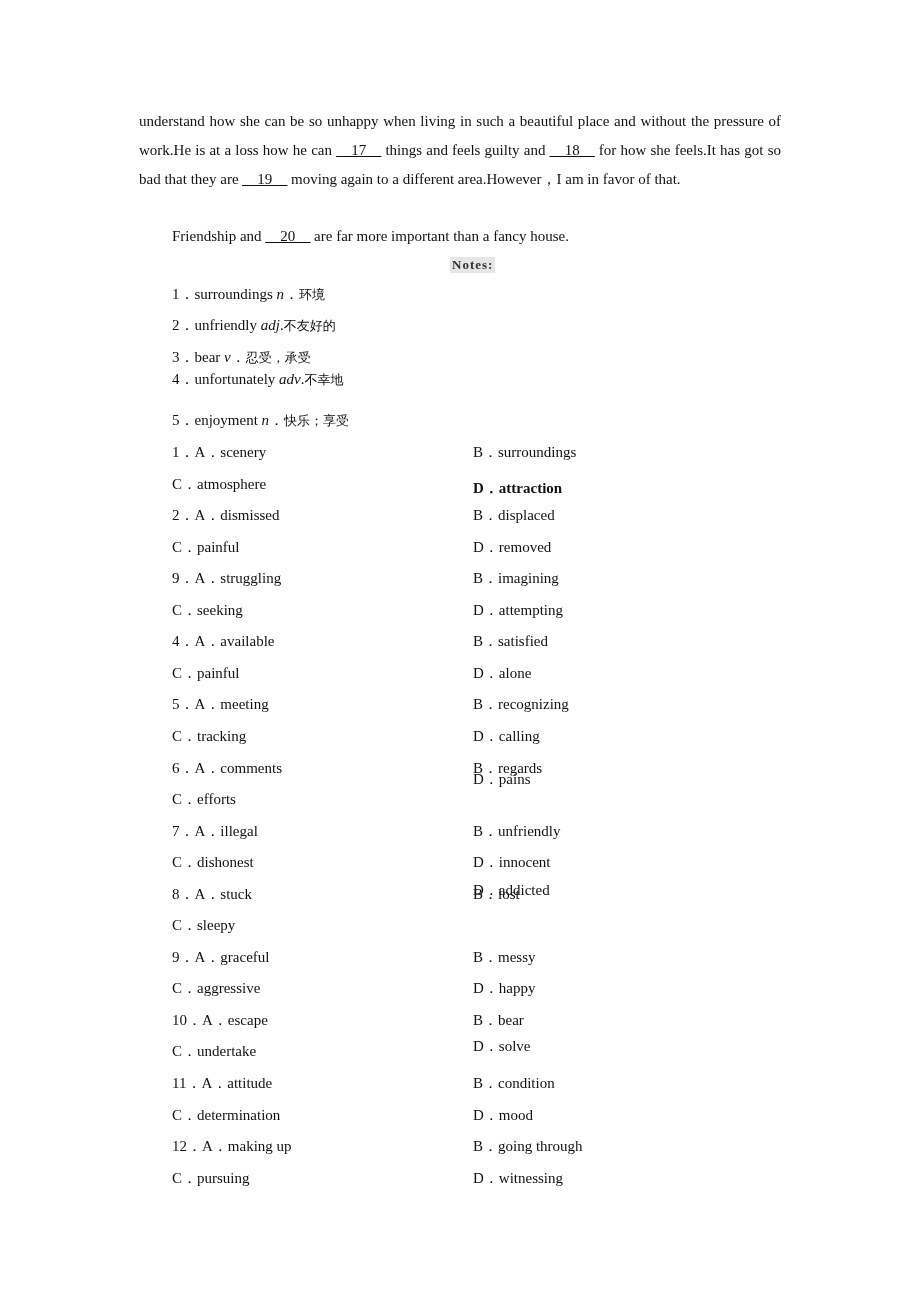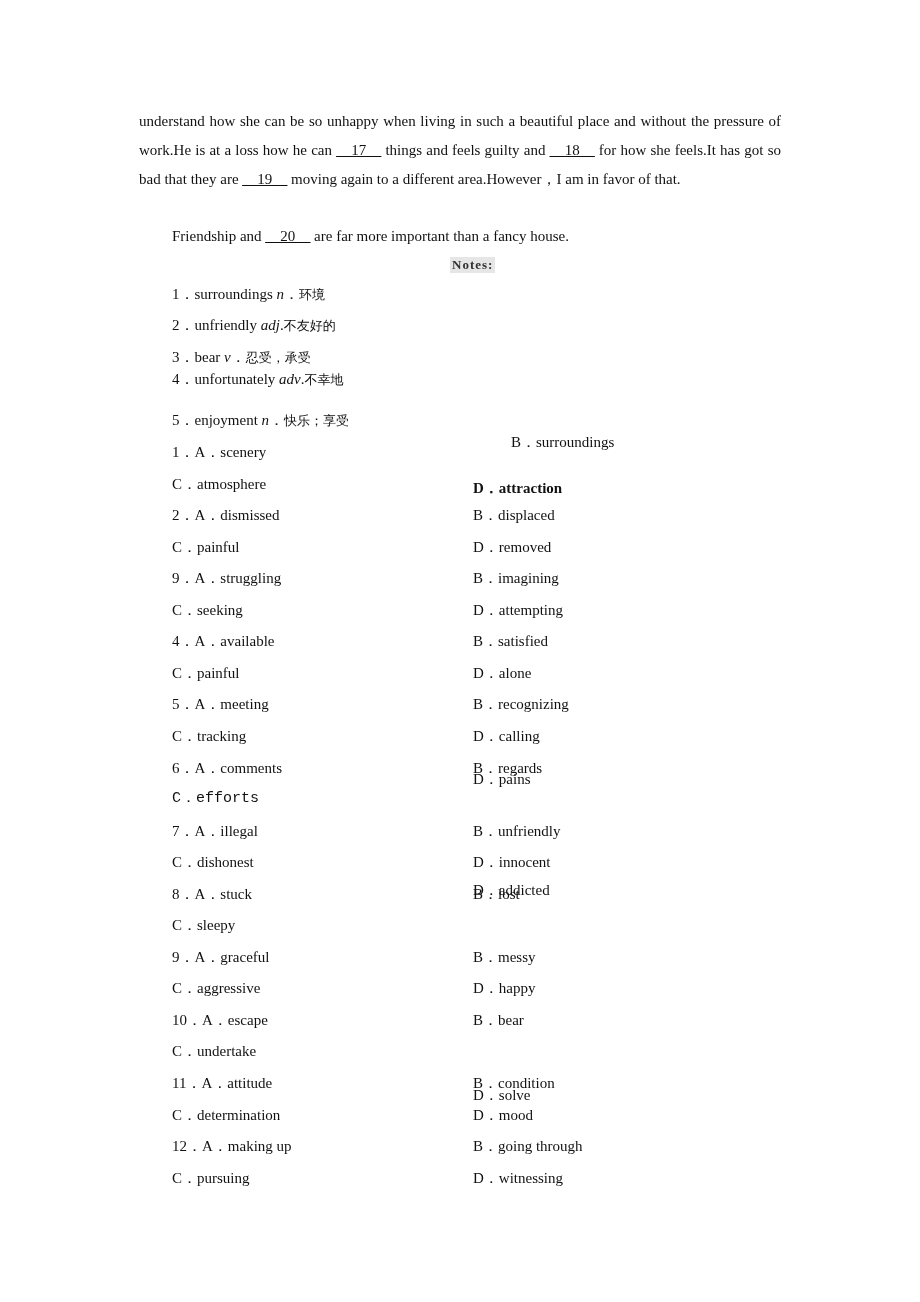--- a/index.html
+++ b/index.html
@@ -29,59 +29,59 @@
 
 <div id="notes-container">
     <div class="note" style="top: 284px;"><span>1．</span><span>surroundings </span><i>n</i><span>．</span><span class="zh">环境</span></div>
     <div class="note" style="top: 315px;"><span>2．</span><span>unfriendly </span><i>adj</i><span>.</span><span class="zh">不友好的</span></div>
     <div class="note" style="top: 347px;"><span>3．</span><span>bear </span><i>v</i><span>．</span><span class="zh">忍受，承受</span></div>
     <div class="note" style="top: 369px;"><span>4．</span><span>unfortunately </span><i>adv</i><span>.</span><span class="zh">不幸地</span></div>
     <div class="note" style="top: 410px;"><span>5．</span><span>enjoyment </span><i>n</i><span>．</span><span class="zh">快乐；享受</span></div>
   </div>
 <div id="questions-container">
     <div class="opt col-left" style="top: 442px;">1．A．scenery</div>
-    <div class="opt col-right" style="top: 432px; margin-left: 38px;">B．surroundings</div>
+    <div class="opt col-right" style="top: 442px;">B．surroundings</div>
     <div class="opt col-left" style="top: 473.5px;">C．atmosphere</div>
     <div class="opt col-right" style="top: 478px; font-weight: bold;">D．attraction</div>
     <div class="opt col-left" style="top: 505.1px;">2．A．dismissed</div>
     <div class="opt col-right" style="top: 505.1px;">B．displaced</div>
     <div class="opt col-left" style="top: 536.6px;">C．painful</div>
     <div class="opt col-right" style="top: 536.6px;">D．removed</div>
     <div class="opt col-left" style="top: 568.2px;">9．A．struggling</div>
     <div class="opt col-right" style="top: 568.2px;">B．imagining</div>
     <div class="opt col-left" style="top: 599.7px;">C．seeking</div>
     <div class="opt col-right" style="top: 599.7px;">D．attempting</div>
     <div class="opt col-left" style="top: 631.3px;">4．A．available</div>
     <div class="opt col-right" style="top: 631.3px;">B．satisfied</div>
     <div class="opt col-left" style="top: 662.8px;">C．painful</div>
     <div class="opt col-right" style="top: 662.8px;">D．alone</div>
     <div class="opt col-left" style="top: 694.4px;">5．A．meeting</div>
     <div class="opt col-right" style="top: 694.4px;">B．recognizing</div>
     <div class="opt col-left" style="top: 725.9px;">C．tracking</div>
     <div class="opt col-right" style="top: 725.9px;">D．calling</div>
     <div class="opt col-left" style="top: 757.5px;">6．A．comments</div>
     <div class="opt col-right" style="top: 757.5px;">B．regards</div>
-    <div class="opt col-left" style="top: 789px; font-family: Liberation Mono, monospace;">C．efforts</div>
+    <div class="opt col-left" style="top: 789px;">C．efforts</div>
     <div class="opt col-right" style="top: 769px;">D．pains</div>
     <div class="opt col-left" style="top: 820.6px;">7．A．illegal</div>
     <div class="opt col-right" style="top: 820.6px;">B．unfriendly</div>
     <div class="opt col-left" style="top: 852.1px;">C．dishonest</div>
     <div class="opt col-right" style="top: 852.1px;">D．innocent</div>
     <div class="opt col-left" style="top: 883.7px;">8．A．stuck</div>
     <div class="opt col-right" style="top: 883.7px;">B．lost</div>
     <div class="opt col-left" style="top: 915.2px;">C．sleepy</div>
     <div class="opt col-right" style="top: 880px;">D．addicted</div>
     <div class="opt col-left" style="top: 946.8px;">9．A．graceful</div>
     <div class="opt col-right" style="top: 946.8px;">B．messy</div>
     <div class="opt col-left" style="top: 978.3px;">C．aggressive</div>
     <div class="opt col-right" style="top: 978.3px;">D．happy</div>
     <div class="opt col-left" style="top: 1009.9px;">10．A．escape</div>
     <div class="opt col-right" style="top: 1009.9px;">B．bear</div>
     <div class="opt col-left" style="top: 1041.4px;">C．undertake</div>
-    <div class="opt col-right" style="top: 1085px; text-align: center;">D．solve</div>
+    <div class="opt col-right" style="top: 1036px; text-align: center;">D．solve</div>
     <div class="opt col-left" style="top: 1073px;">11．A．attitude</div>
     <div class="opt col-right" style="top: 1073px;">B．condition</div>
     <div class="opt col-left" style="top: 1104.5px;">C．determination</div>
     <div class="opt col-right" style="top: 1104.5px;">D．mood</div>
     <div class="opt col-left" style="top: 1136.1px;">12．A．making up</div>
     <div class="opt col-right" style="top: 1136.1px;">B．going through</div>
     <div class="opt col-left" style="top: 1167.6px;">C．pursuing</div>
     <div class="opt col-right" style="top: 1167.6px;">D．witnessing</div>
   </div>
 

